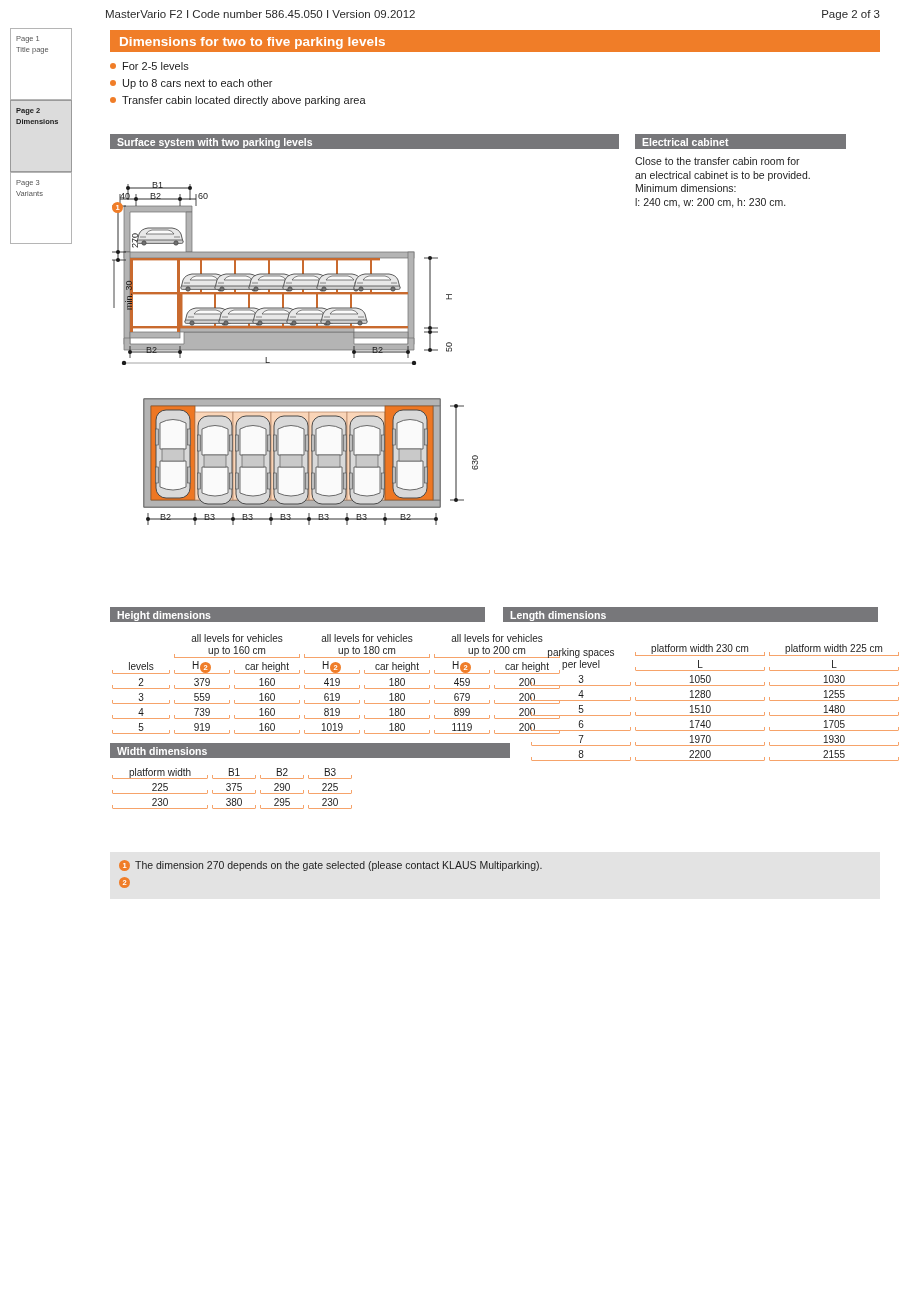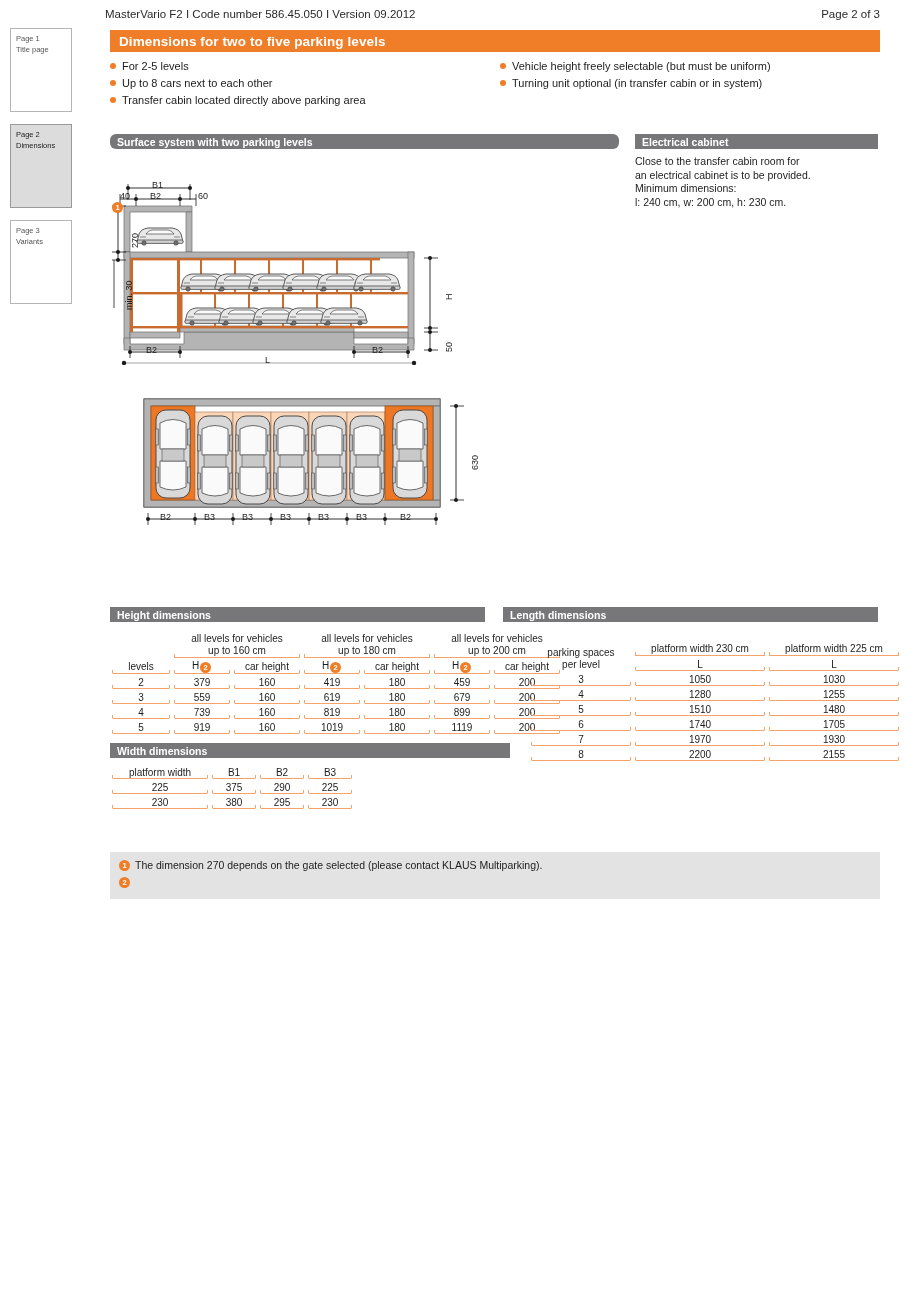--- a/index.html
+++ b/index.html
@@ -10,26 +10,26 @@
     font-family:"Liberation Sans", sans-serif;
     color:#1c1c1c;
     position:relative;
     overflow:hidden;
   }
   .page { position:relative; width:920px; height:1301px; }
 
   
   .sidebar { position:absolute; left:10px; top:28px; width:64px; }
   .thumb {
-    width:62px; height:84px; border:1px solid #b5b5b5; background:#fff;
-    margin-bottom:12px; padding:4px 5px; position:relative;
+    width:62px; height:72px; border:1px solid #b5b5b5; background:#fff;
+    margin-bottom:0; padding:4px 5px; position:relative;
   }
   .thumb.active { background:#dcdcdc; border-color:#9a9a9a; }
   .thumb .tl { font-size:7.5px; line-height:11px; color:#555; white-space:nowrap; }
-  .thumb.active .tl { color:#1c1c1c; }
+  .thumb.active .tl { color:#1c1c1c;font-weight:bold; }
 
   
   .dochead {
     position:absolute; left:105px; top:8px; width:775px;
     display:flex; justify-content:space-between; align-items:baseline;
     font-size:11.5px; color:#2a2a2a;gap:30px;
   }
 
   
   .titlebar {
@@ -45,22 +45,22 @@
   .bullet { display:flex; align-items:flex-start; margin-bottom:1.5px; }
   .dot { width:6px; height:6px; border-radius:50%; background:#F07D28;
          flex:0 0 auto; margin:4px 6px 0 0; }
 
   
   .sechead {
     position:absolute; height:15px; background:#77777A; color:#fff;
     font-size:10.5px; font-weight:bold; display:flex; align-items:center;
     padding-left:7px;
   }
-  #sh-surface { left:110px; top:134px; width:509px;border-radius:6px; }
-  #sh-cabinet { left:635px; top:134px; width:243px; }
+  #sh-surface { left:110px; top:134px; width:509px; }
+  #sh-cabinet { left:635px; top:134px; width:211px; }
   #sh-height  { left:110px; top:607px; width:375px; }
   #sh-length  { left:503px; top:607px; width:375px; }
   #sh-width   { left:110px; top:743px; width:400px; }
 
   .cabinet-text {
     position:absolute; left:635px; top:155px; width:250px;
     font-size:10.5px; line-height:13.5px; color:#1c1c1c;
   }
 
   
@@ -147,30 +147,20 @@
       <span class="dot"></span>
       <span>For 2-5 levels</span>
     </div>
     <div class="bullet">
       <span class="dot"></span>
       <span>Up to 8 cars next to each other</span>
     </div>
     <div class="bullet">
       <span class="dot"></span>
       <span>Transfer cabin located directly above parking area</span>
-    </div>
-  </div>
-  <div class="bullets right">
-    <div class="bullet">
-      <span class="dot"></span>
-      <span>Vehicle height freely selectable (but must be uniform)</span>
-    </div>
-    <div class="bullet">
-      <span class="dot"></span>
-      <span>Turning unit optional (in transfer cabin or in system)</span>
     </div>
   </div>
 
   <div class="sechead" id="sh-surface">Surface system with two parking levels</div>
   <div class="sechead" id="sh-cabinet">Electrical cabinet</div>
 
   <div class="cabinet-text">
     <div>Close to the transfer cabin room for</div>
     <div>an electrical cabinet is to be provided.</div>
     <div>Minimum dimensions:</div>

